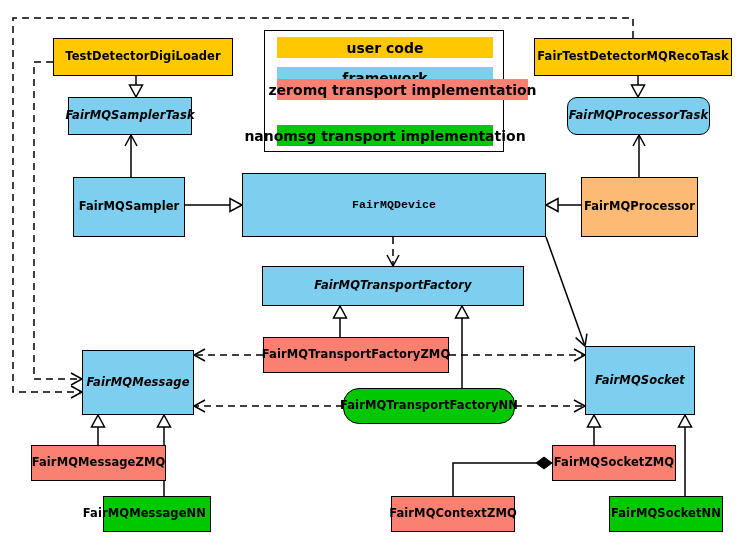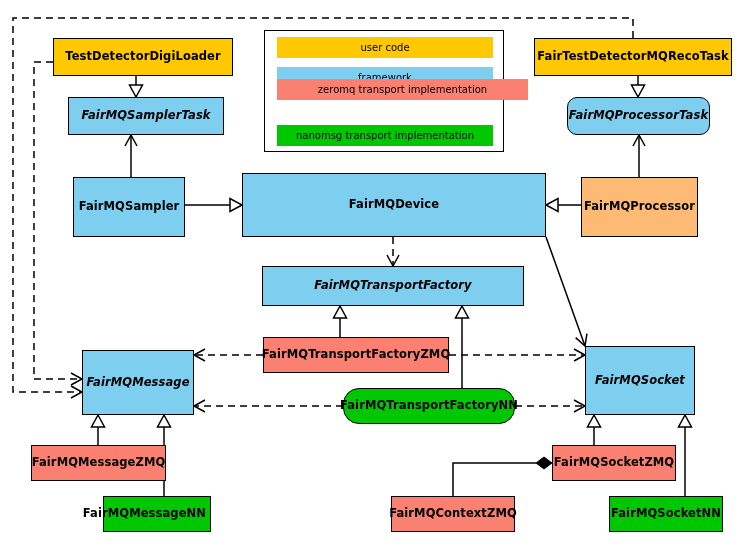--- a/index.html
+++ b/index.html
@@ -55,22 +55,22 @@
     box-sizing: border-box;
     border: 1.6px solid #000000;
     background: #ffffff;
   }
   .legend-row {
     position: absolute;
     box-sizing: border-box;
     display: flex;
     align-items: center;
     justify-content: center;
-    font-size: 10px;
-    font-weight: normal;
+    font-size: 14px;
+    font-weight: bold;
     color: #000000;
     font-family: "DejaVu Sans", sans-serif;
     white-space: nowrap;
   }
 </style>
 </head>
 <body>
 
 <div id="diagram-root">
 
@@ -161,30 +161,30 @@
       </g>
     </svg>
 
   <div id="node-layer">
       <div class="node-box" style="left: 53px; top: 38px; width: 180px; height: 38px; background: rgb(255, 200, 0);">
         <span class="node-label">TestDetectorDigiLoader</span>
       </div>
       <div class="node-box" style="left: 534px; top: 38px; width: 198px; height: 38px; background: rgb(255, 200, 0);">
         <span class="node-label">FairTestDetectorMQRecoTask</span>
       </div>
-      <div class="node-box abstract" style="left: 68px; top: 97px; width: 156px; height: 38px; background: rgb(126, 206, 240);">
+      <div class="node-box abstract" style="left: 68px; top: 97px; width: 124px; height: 38px; background: rgb(126, 206, 240);">
         <span class="node-label">FairMQSamplerTask</span>
       </div>
       <div class="node-box abstract" style="left: 567px; top: 97px; width: 143px; height: 38px; background: rgb(126, 206, 240); border-radius: 10px;">
         <span class="node-label">FairMQProcessorTask</span>
       </div>
       <div class="node-box" style="left: 73px; top: 177px; width: 112px; height: 60px; background: rgb(126, 206, 240);">
         <span class="node-label">FairMQSampler</span>
       </div>
-      <div class="node-box" style="left: 242px; top: 173px; width: 304px; height: 64px; background: rgb(126, 206, 240);">
+      <div class="node-box" style="left: 242px; top: 173px; width: 304px; height: 64px; background: rgb(126, 206, 240); font-family: Liberation Mono, monospace;">
         <span class="node-label">FairMQDevice</span>
       </div>
       <div class="node-box" style="left: 581px; top: 177px; width: 117px; height: 60px; background: #fdba74;">
         <span class="node-label">FairMQProcessor</span>
       </div>
       <div class="node-box abstract" style="left: 262px; top: 266px; width: 262px; height: 40px; background: rgb(126, 206, 240);">
         <span class="node-label">FairMQTransportFactory</span>
       </div>
       <div class="node-box" style="left: 263px; top: 337px; width: 186px; height: 36px; background: rgb(250, 128, 114);">
         <span class="node-label">FairMQTransportFactoryZMQ</span>

